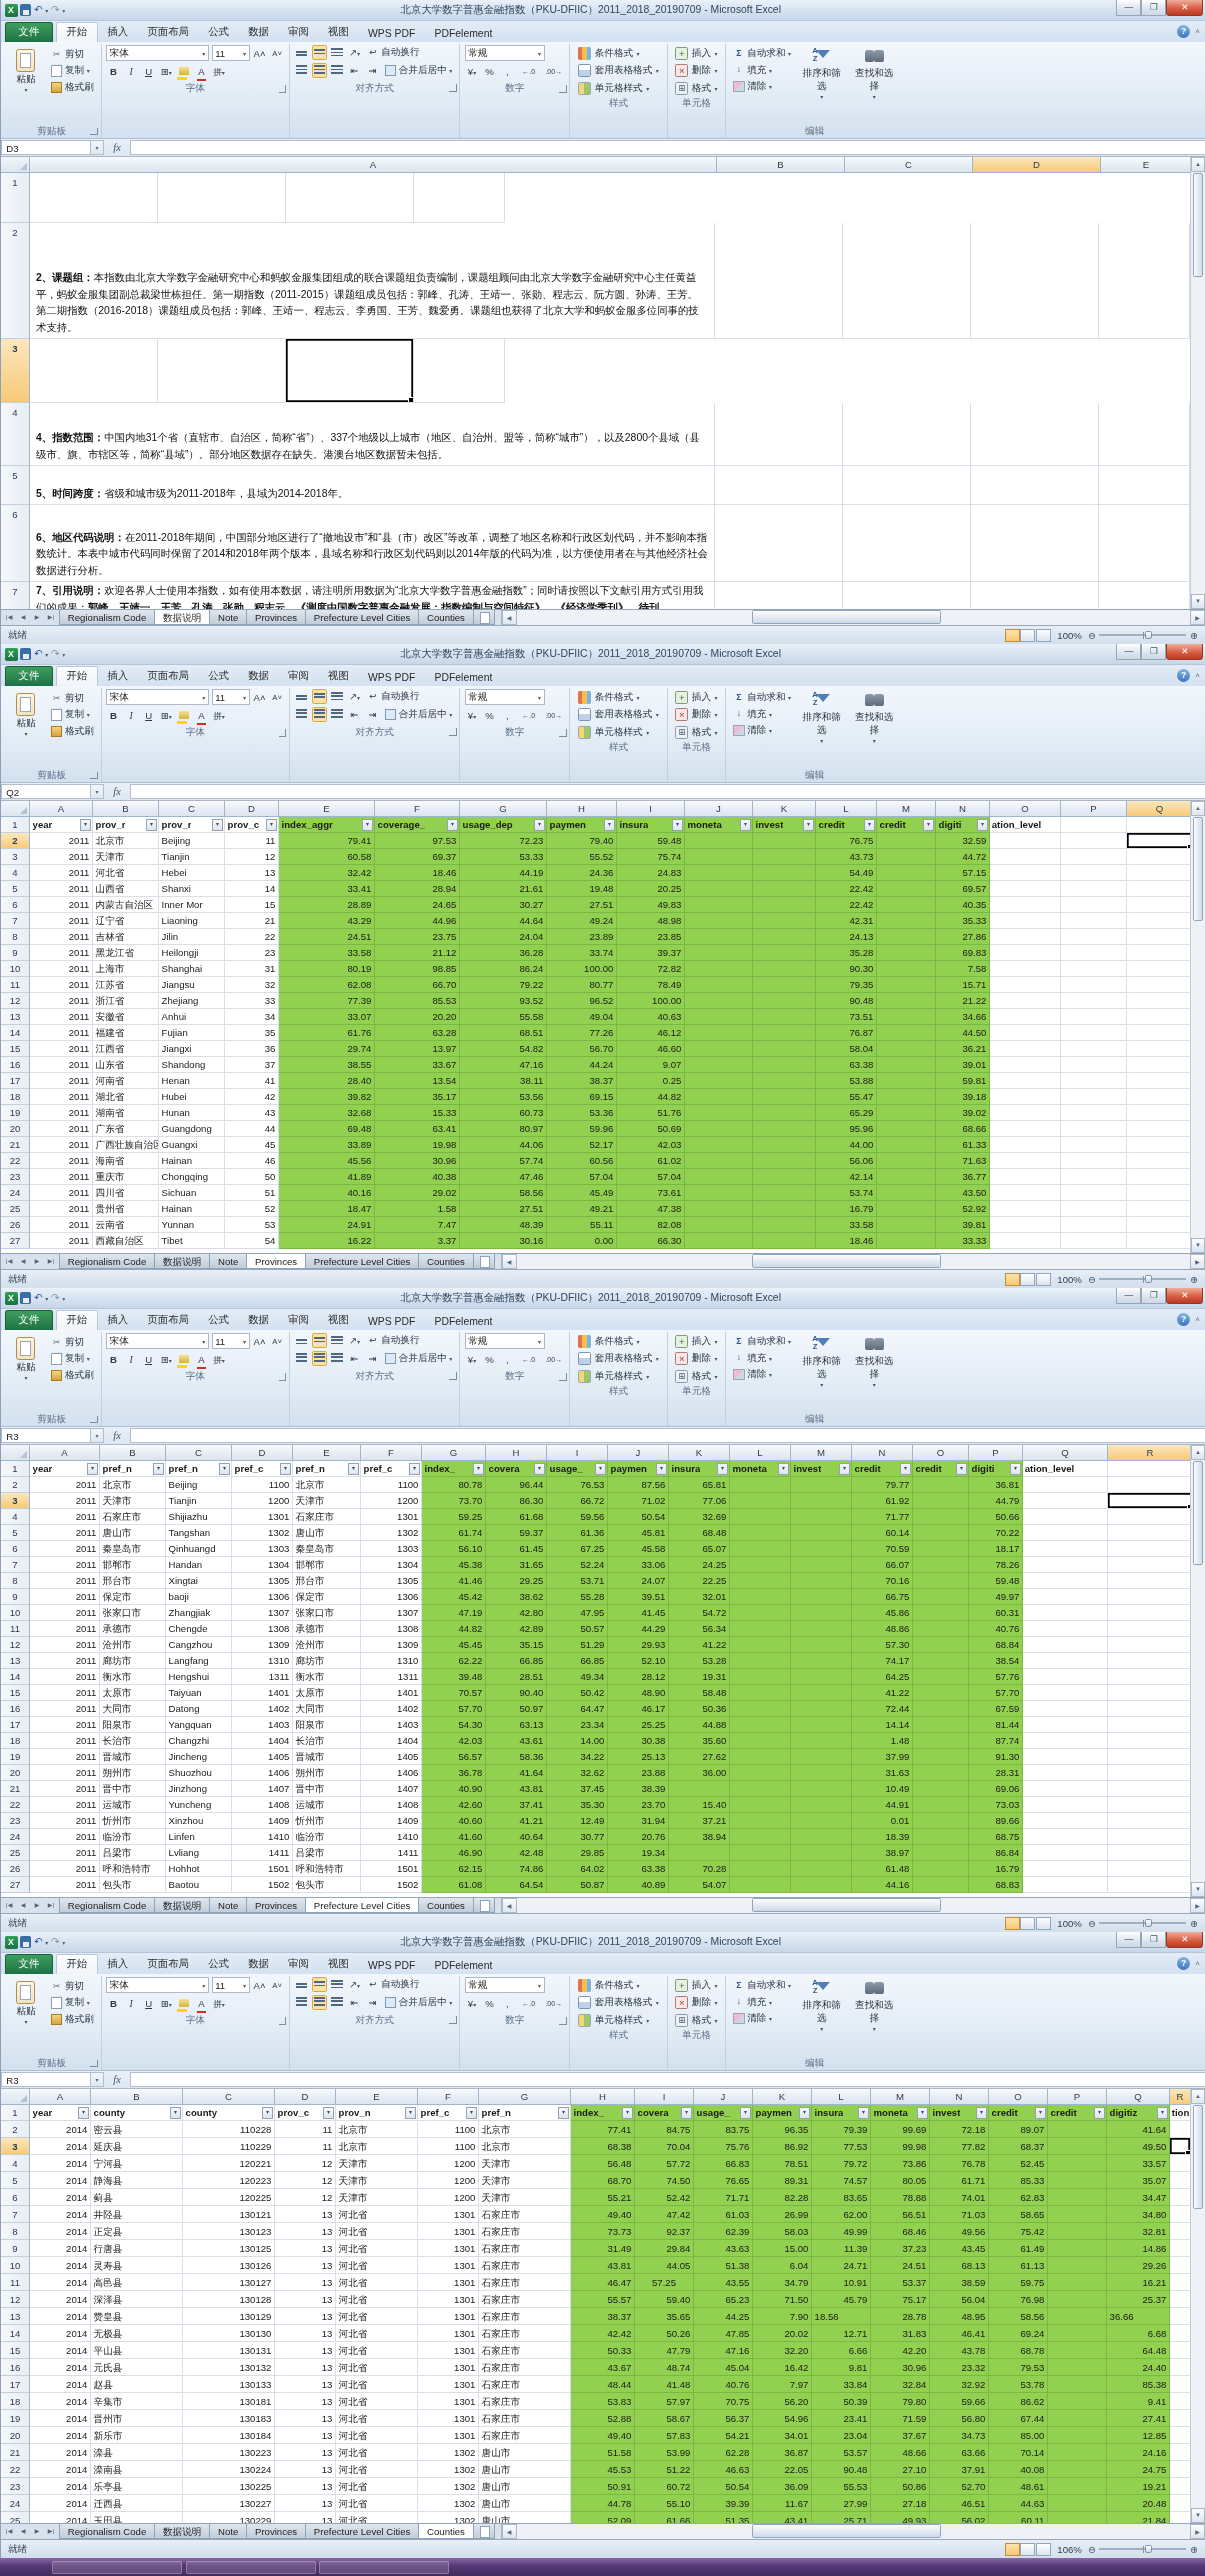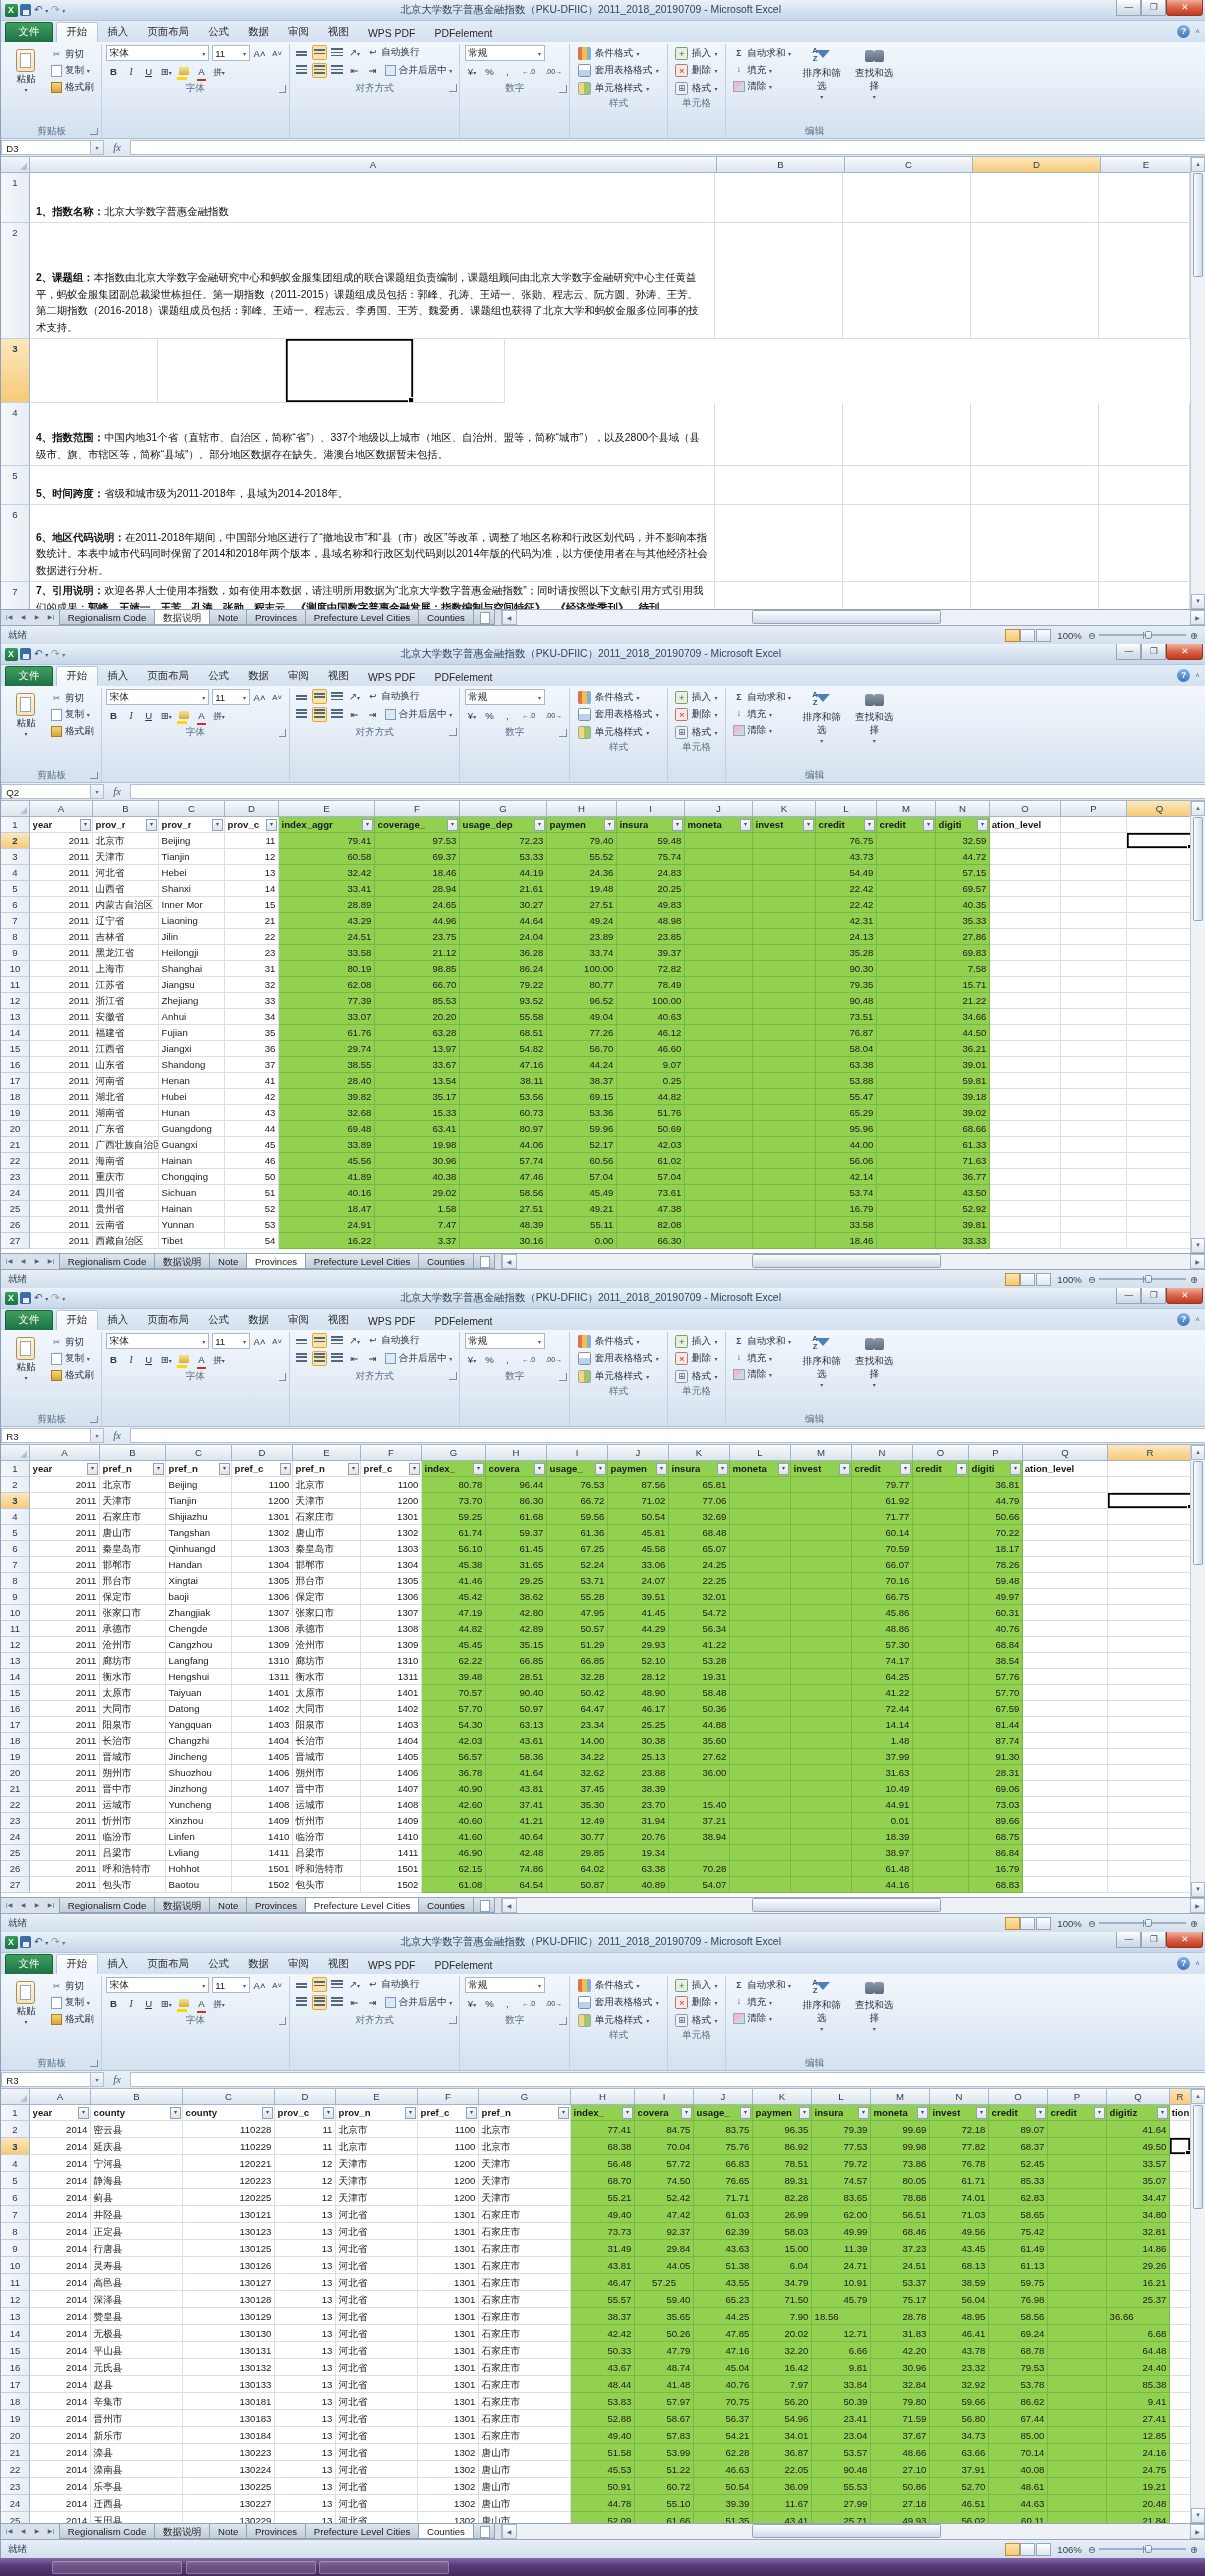--- a/index.html
+++ b/index.html
@@ -288,23 +288,20 @@
           <div class="colhdr">
             <div class="hcell corner"></div>
             <div class="hcell " style="width:687px">A</div>
             <div class="hcell " style="width:128px">B</div>
             <div class="hcell " style="width:128px">C</div>
             <div class="hcell sel" style="width:128px">D</div>
             <div class="hcell " style="width:91px">E</div>
           </div>
           <div class="grow" style="height:50px">
             <div class="rownum " style="line-height:19px">1</div>
-            <div class="ncell " style="width:687px;height:50px">
-              <div><b>1、指数名称：</b><span>北京大学数字普惠金融指数</span><b></b></div>
-            </div>
             <div class="dcell " style="width:128px;height:50px"></div>
             <div class="dcell " style="width:128px;height:50px"></div>
             <div class="dcell " style="width:128px;height:50px"></div>
             <div class="dcell " style="width:91px;height:50px"></div>
           </div>
           <div class="grow" style="height:116px">
             <div class="rownum " style="line-height:19px">2</div>
             <div class="ncell " style="width:687px;height:116px">
               <div><b>2、课题组：</b><span>本指数由北京大学数字金融研究中心和蚂蚁金服集团组成的联合课题组负责编制，课题组顾问由北京大学数字金融研究中心主任黄益平，蚂蚁金服集团副总裁梁世栋担任。第一期指数（2011-2015）课题组成员包括：郭峰、孔涛、王靖一、张勋、程志云、阮方圆、孙涛、王芳。第二期指数（2016-2018）课题组成员包括：郭峰、王靖一、程志云、李勇国、王芳、魏爱勇。课题组也获得了北京大学和蚂蚁金服多位同事的技术支持。</span><b></b></div>
             </div>
@@ -1627,21 +1624,21 @@
           <div class="grow" style="height:16px">
             <div class="rownum " style="line-height:16px">14</div>
             <div class="dcell  " style="width:70px;line-height:16px;text-align:right">2011</div>
             <div class="dcell  " style="width:66px;line-height:16px;text-align:left">衡水市</div>
             <div class="dcell  " style="width:66px;line-height:16px;text-align:left">Hengshui</div>
             <div class="dcell  " style="width:61px;line-height:16px;text-align:right">1311</div>
             <div class="dcell  " style="width:68px;line-height:16px;text-align:left">衡水市</div>
             <div class="dcell  " style="width:61px;line-height:16px;text-align:right">1311</div>
             <div class="dcell green " style="width:64px;line-height:16px;text-align:right">39.48</div>
             <div class="dcell green " style="width:61px;line-height:16px;text-align:right">28.51</div>
-            <div class="dcell green " style="width:61px;line-height:16px;text-align:right">32.28</div>
+            <div class="dcell green " style="width:61px;line-height:16px;text-align:right">49.34</div>
             <div class="dcell green " style="width:61px;line-height:16px;text-align:right">28.12</div>
             <div class="dcell green " style="width:61px;line-height:16px;text-align:right">19.31</div>
             <div class="dcell green " style="width:61px;line-height:16px;text-align:right"></div>
             <div class="dcell green " style="width:61px;line-height:16px;text-align:right"></div>
             <div class="dcell green " style="width:61px;line-height:16px;text-align:right">64.25</div>
             <div class="dcell green " style="width:56px;line-height:16px;text-align:right"></div>
             <div class="dcell green " style="width:54px;line-height:16px;text-align:right">57.76</div>
             <div class="dcell  " style="width:85px;line-height:16px;text-align:left"></div>
             <div class="dcell  " style="width:85px;line-height:16px;text-align:left"></div>
           </div>

